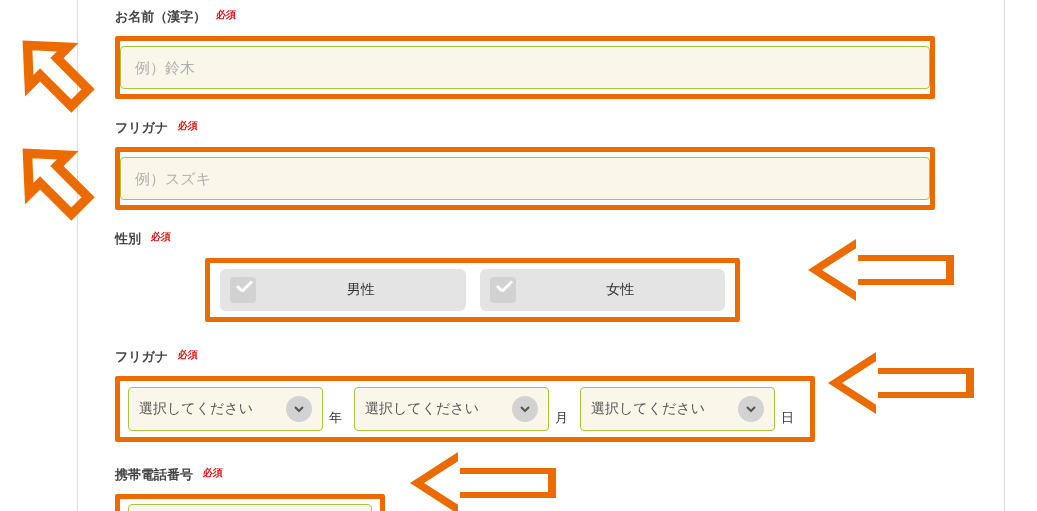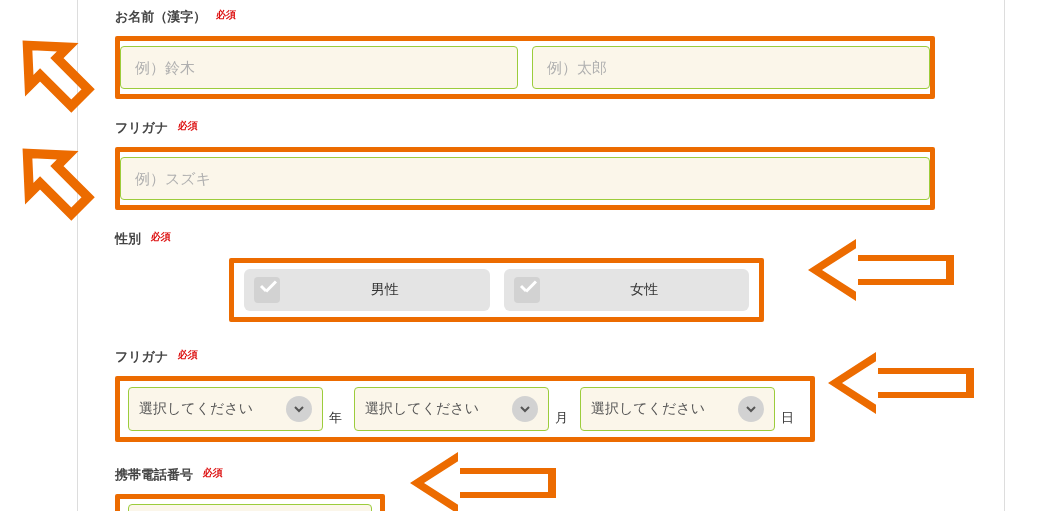--- a/index.html
+++ b/index.html
@@ -48,21 +48,21 @@
       padding: 12px 14px;
       font-size:15px;
       color:#333;
     }
     .text-input::placeholder { color:#b0b0b0; }
     .gender-box {
       border: 5px solid #ec6b00;
       padding: 6px 10px;
       display:flex;
       gap: 14px;
-      margin-left: 114px;
+      margin-left: 90px;
       width: 535px;
       margin-bottom: 26px;
       border-radius:2px;
     }
     .gender-btn {
       flex:1;
       background:#e4e4e4;
       border-radius:6px;
       display:flex;
       align-items:center;
@@ -118,21 +118,20 @@
 
 <div class="form-area">
 
   <div class="field-block">
     <div class="label-row">
       <span>お名前（漢字）</span>
       <span class="req">必須</span>
     </div>
     <div class="highlight-box">
       <input class="text-input" placeholder="例）鈴木" style="">
-      <input class="text-input" placeholder="例）太郎" style="">
     </div>
   </div>
 
   <div class="field-block">
     <div class="label-row">
       <span>フリガナ</span>
       <span class="req">必須</span>
     </div>
     <div class="highlight-box">
       <input class="text-input" placeholder="例）スズキ" style="">

